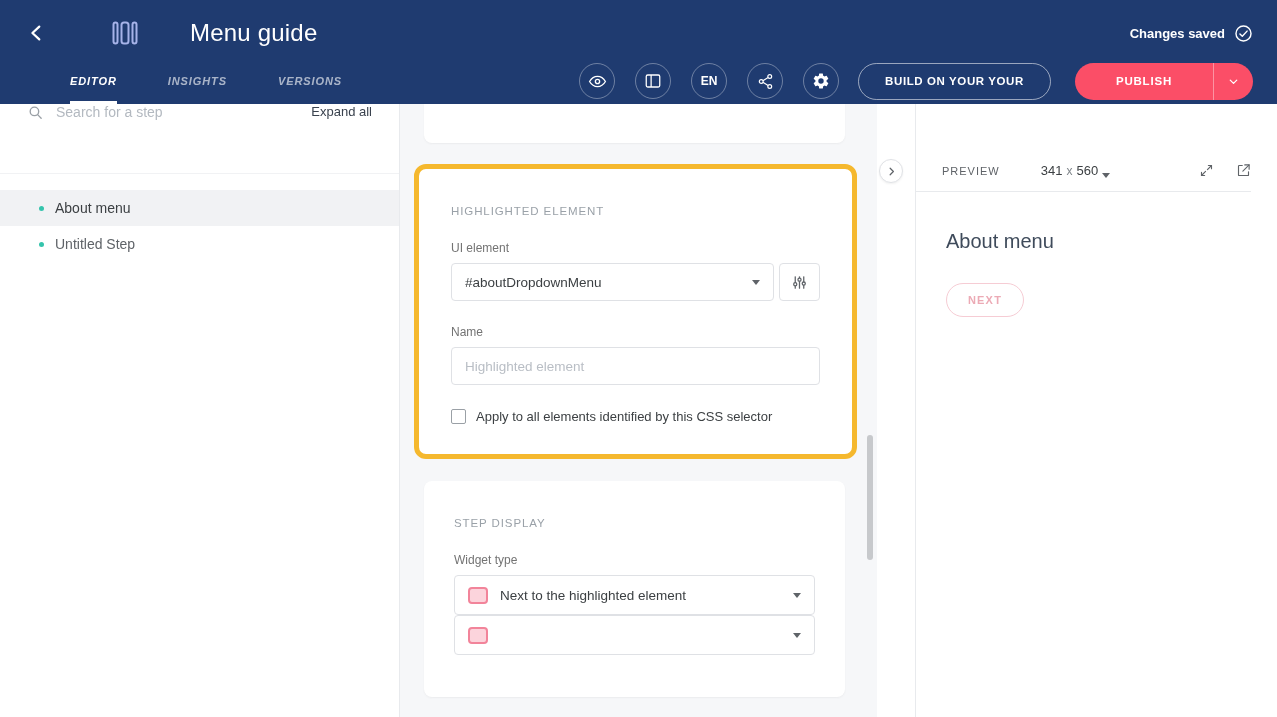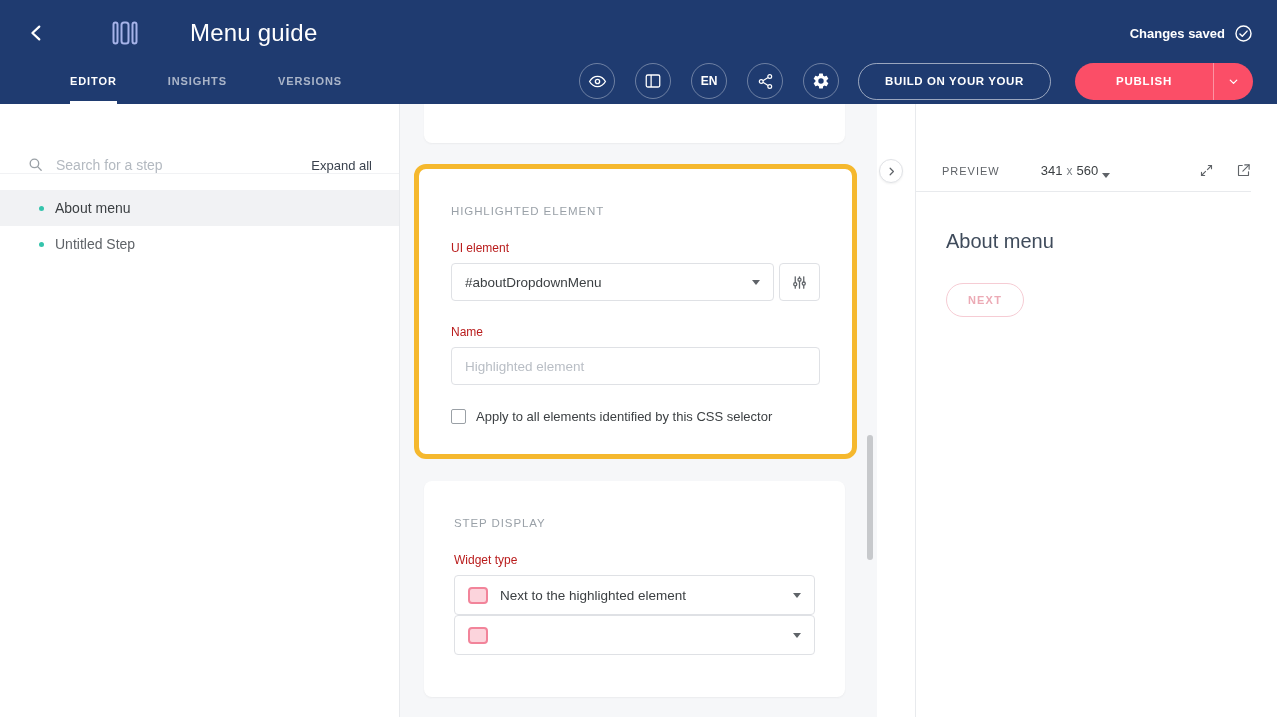--- a/index.html
+++ b/index.html
@@ -7,62 +7,62 @@
               font-family:"Liberation Sans", sans-serif; }
 
   
   .topbar { height:104px; background:var(--navy,#1f3b70); color:#fff; padding:0 24px; }
   .row1 { display:flex; align-items:center; height:58px; padding-top:8px;gap:38px; }
   .back-btn { width:26px; height:26px; display:flex; align-items:center; justify-content:center; cursor:pointer; }
   .logo { margin-left:24px; display:flex; }
   .app-title { margin-left:14px; font-size:24px; font-weight:500; letter-spacing:.2px; }
   .changes { margin-left:auto; display:flex; align-items:center; gap:9px; font-size:13px; font-weight:700; }
   .row2 { display:flex; align-items:center; height:46px; }
-  .tabs { display:flex; gap:51px; margin-left:46px; align-self:stretch; align-items:stretch; }
+  .tabs { display:flex; gap:51px; margin-left:46px; align-self:stretch; align-items:stretch;font-style:italic; }
   .tab { font-size:11px; font-weight:700; letter-spacing:.9px; color:rgba(255,255,255,.62);
          display:flex; align-items:center; border-bottom:3px solid transparent; padding-top:3px; cursor:pointer; }
   .tab.active { color:#fff; border-bottom-color:#fff; }
   .actions { margin-left:auto; display:flex; align-items:center; gap:20px; }
   .circle-btn { width:36px; height:36px; border:1px solid rgba(255,255,255,.35); border-radius:50%;
                 display:flex; align-items:center; justify-content:center; cursor:pointer;
                 font-size:12px; font-weight:700; color:#fff; }
   .build-btn { margin-left:19px; height:37px; border-radius:19px; border:1px solid rgba(255,255,255,.55);
                background:transparent; color:#fff; font-size:11.5px; font-weight:700; letter-spacing:.6px;
                padding:0 26px; cursor:pointer; font-family:inherit; }
   .publish { margin-left:24px; height:37px; border-radius:19px; background:var(--pink,#fb4e67);
              display:flex; align-items:stretch; overflow:hidden; cursor:pointer; }
   .publish-main { display:flex; align-items:center; padding:0 41px; font-size:11.5px; font-weight:700; letter-spacing:.8px; }
   .publish-caret { width:40px; border-left:1px solid rgba(255,255,255,.4); display:flex; align-items:center; justify-content:center; }
 
   
   .content { display:flex; height:613px; }
 
   
   .sidebar { width:400px; background:#fff; border-right:1px solid #e8eaed; flex:none; }
-  .search-row { height:70px; display:flex; align-items:flex-end; padding:0 27px; border-bottom:1px solid #f1f2f4; }
+  .search-row { height:70px; display:flex; align-items:flex-start; padding:0 27px; border-bottom:1px solid #f1f2f4; }
   .search-input { border:none; outline:none; flex:1; margin-left:12px; font-size:14px; color:#3c4043;
                   font-family:inherit; background:transparent; }
   .search-input::placeholder { color:#b3b9c0; }
   .expand-all { font-size:13px; color:#3a424e; cursor:pointer; white-space:nowrap; }
   .steps { padding-top:16px; }
   .step-item { height:36px; display:flex; align-items:center; padding-left:39px; gap:11px;
                font-size:14px; color:#5f6368; cursor:pointer; }
   .step-item.active { background:#f1f2f4; color:#3c4043; }
   .dot { width:5px; height:5px; border-radius:50%; background:var(--teal,#35c4ac); flex:none; }
 
   
   .main { width:477px; background:#f6f7f9; position:relative; overflow:hidden; flex:none; }
   .card-partial { width:421px; margin-left:24px; height:39px; background:#fff;
                   border-radius:0 0 8px 8px; box-shadow:0 1px 2px rgba(60,64,67,.06); }
   .ring { width:443px; margin:21px 0 0 14px; border:5px solid var(--highlight,#f5b82e);
           border-radius:12px; background:#fff; padding:36px 32px 30px; }
   .card { width:421px; margin:22px 0 0 24px; background:#fff; border-radius:8px;
           padding:36px 30px 42px; box-shadow:0 1px 2px rgba(60,64,67,.06); }
   .section-title { font-size:11.5px; letter-spacing:.9px; color:#9aa1a8; }
-  .field-label { font-size:12px; color:#b91c1c; margin:24px 0 8px; }
+  .field-label { font-size:12px; color:#737373; margin:24px 0 8px; }
   .select-row { display:flex; gap:5px; }
   .select { flex:1; height:38px; border:1px solid #dfe1e5; border-radius:4px; background:#fff;
             display:flex; align-items:center; padding:0 13px; font-size:13.5px; color:#3c4043; cursor:pointer; }
   .caret { width:0; height:0; border-left:4.5px solid transparent; border-right:4.5px solid transparent;
            border-top:5px solid #5f6368; margin-left:auto; flex:none; }
   .tune-btn { width:41px; height:38px; border:1px solid #dfe1e5; border-radius:4px; background:#fff;
               display:flex; align-items:center; justify-content:center; cursor:pointer; }
   .text-input { width:100%; height:38px; border:1px solid #dfe1e5; border-radius:4px; padding:0 13px;
                 font-size:13.5px; color:#3c4043; font-family:inherit; outline:none; }
   .text-input::placeholder { color:#b9bec5; }

